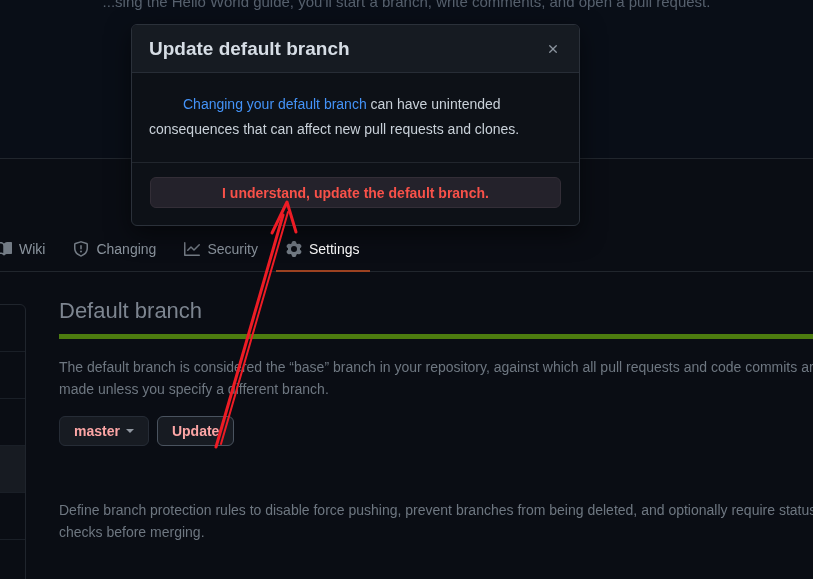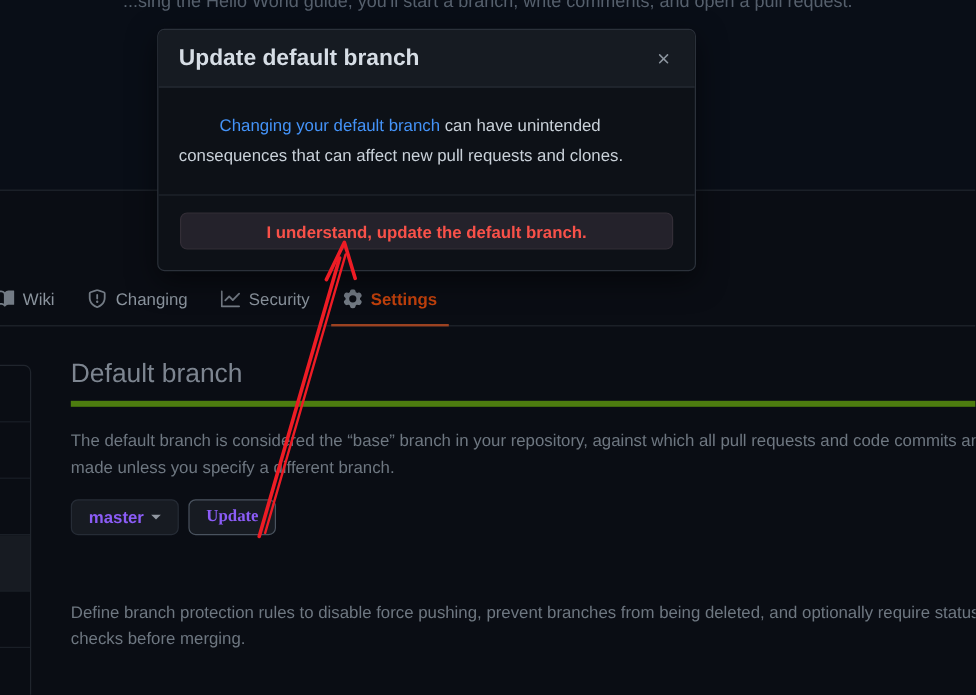--- a/index.html
+++ b/index.html
@@ -66,22 +66,22 @@
     padding: 0 14px;
     height: 45px;
     box-sizing: border-box;
     font-size: 14px;
     color: #8b949e;
     position: relative;
     cursor: pointer;
     white-space: nowrap;
   }
   .nav-tab.active {
-    color: #c2410c;
-    font-weight: bold;
+    color: #ffffff;
+    font-weight: normal;
   }
   .nav-tab.active::after {
     content: "";
     position: absolute;
     left: 4px; right: 4px;
     bottom: -1px;
     height: 2px;
     background: #9c4221;
   }
   .nav-ico {
@@ -146,34 +146,33 @@
   .btn-row {
     margin-top: 16px;
     display: flex;
     gap: 8px;
     align-items: center;
   }
   .btn {
     background: #171b22;
     border: 1px solid #262c36;
     border-radius: 6px;
-    color: #8b5cf6;
+    color: #fca5a5;
     font-size: 14px;
     font-weight: bold;
     padding: 0 14px;
     height: 30px;
     display: inline-flex;
     align-items: center;
     gap: 6px;
     cursor: pointer;
     font-family: "Liberation Sans", sans-serif;
   }
   .btn.focused {
     border-color: #4a535f;
-    font-family: Liberation Serif, serif;
   }
   .caret {
     width: 0; height: 0;
     border-left: 4px solid transparent;
     border-right: 4px solid transparent;
     border-top: 4px solid #9198a1;
     display: inline-block;
   }
 
   .section-2 { margin-top: 53px; }

